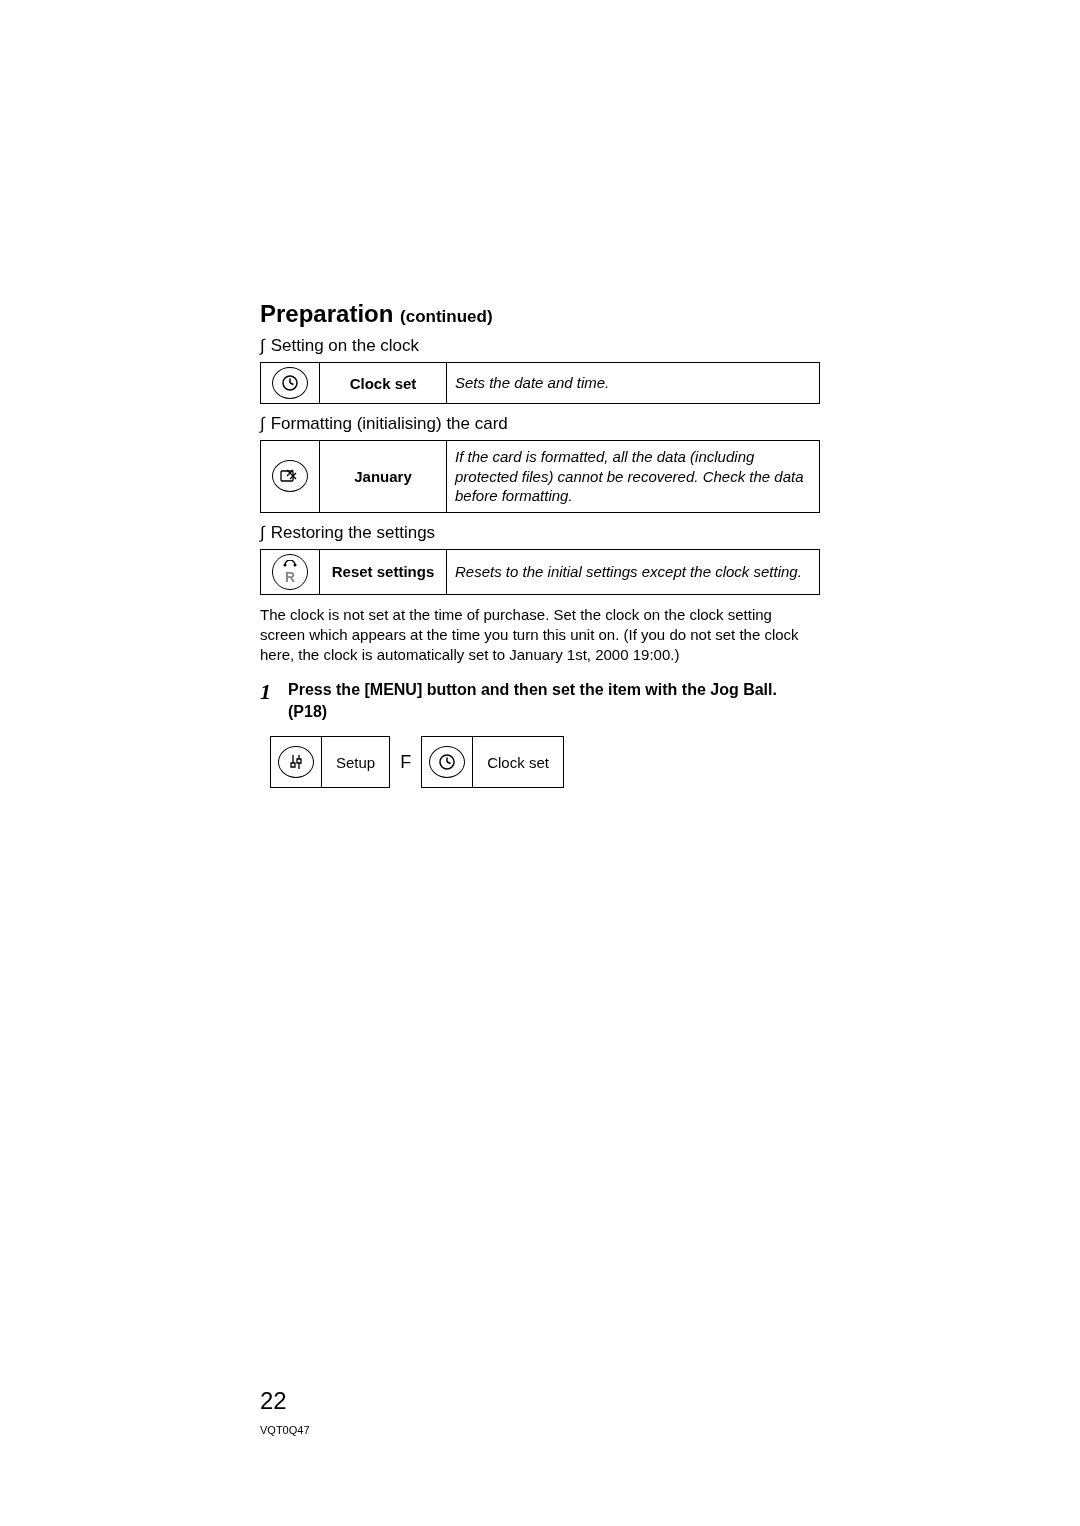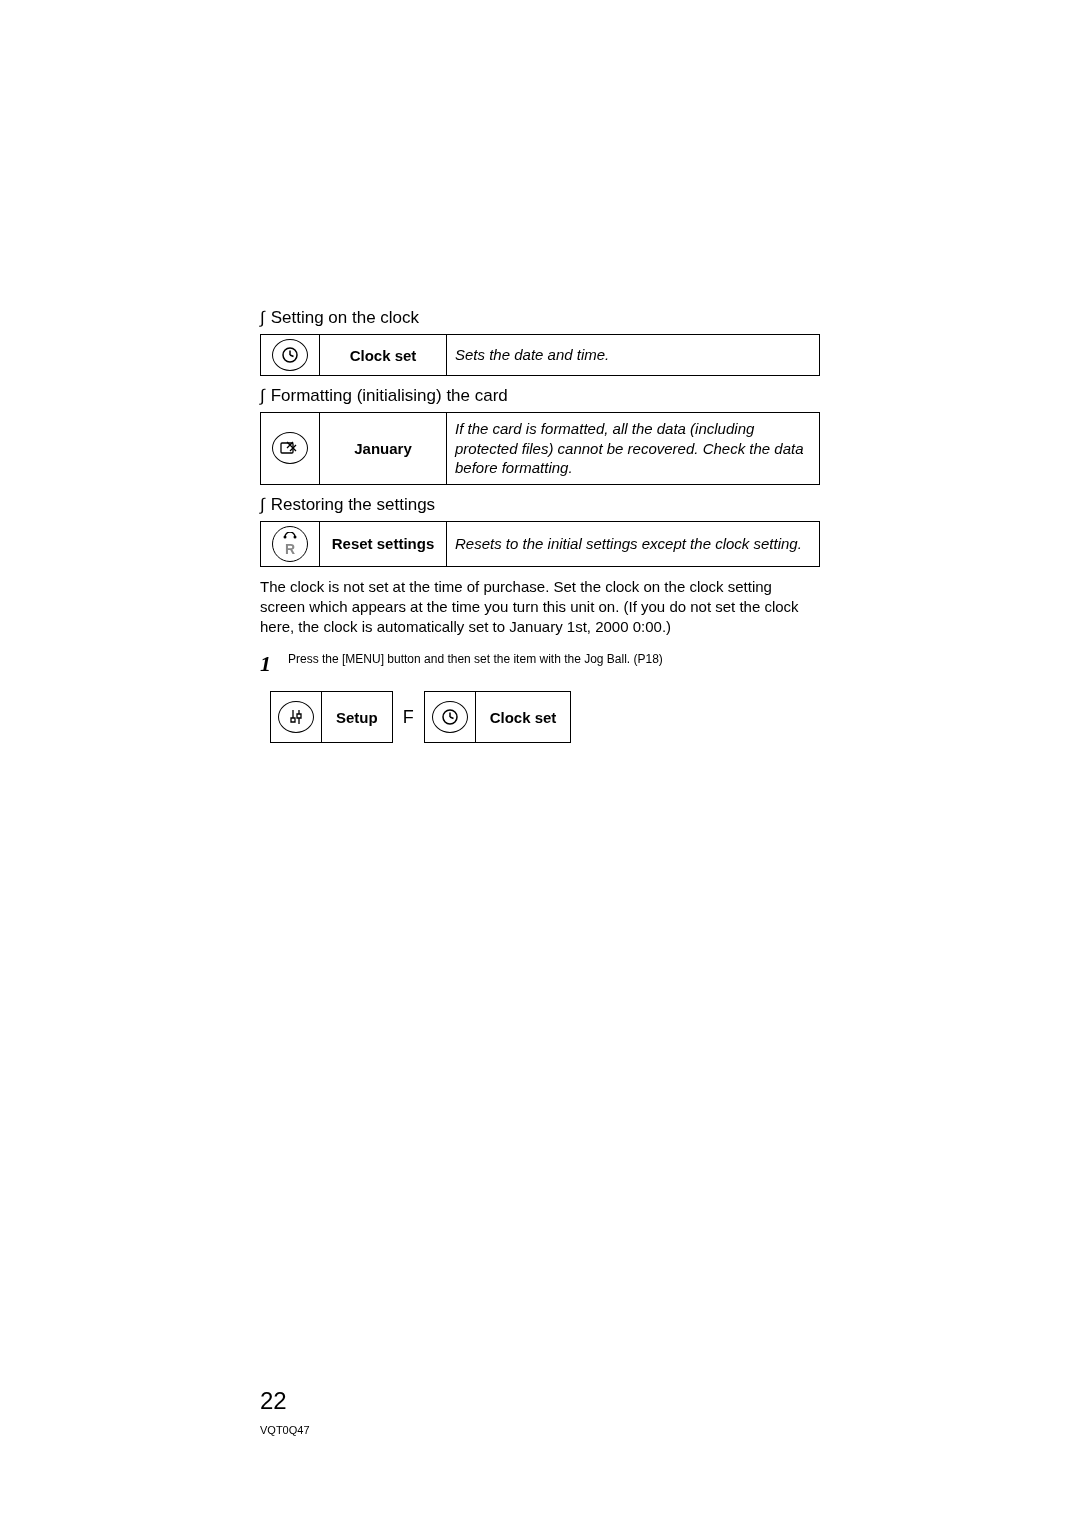--- a/index.html
+++ b/index.html
@@ -79,22 +79,22 @@
   }
   .step-num {
     font-style: italic;
     font-weight: bold;
     font-size: 22px;
     font-family: Georgia, 'Times New Roman', serif;
     width: 28px;
     flex-shrink: 0;
   }
   .step-text {
-    font-weight: normal;
-    font-size: 12px;
+    font-weight: bold;
+    font-size: 16px;
     line-height: 1.35;
     flex: 1;
   }
   .nav-row {
     display: flex;
     align-items: center;
     gap: 10px;
     margin-left: 10px;
   }
   .nav-box {
@@ -106,21 +106,21 @@
   .nav-box .nav-icon-cell {
     width: 50px;
     display: flex;
     align-items: center;
     justify-content: center;
     border-right: 1px solid #000;
     height: 100%;
   }
   .nav-box .nav-label {
     padding: 0 14px;
-    font-weight: bold;
+    font-weight: normal;
     font-size: 15px;
   }
   .nav-arrow {
     font-size: 18px;
     font-weight: normal;
   }
   .oval-icon {
     border: 1.5px solid #000;
     border-radius: 50%;
     display: inline-flex;
@@ -163,20 +163,23 @@
   .doc-code {
     font-size: 11px;
     margin-top: 11px;
   }
 </style>
 </head>
 <body>
 
 <div class="page">
 
+  <div class="main-title">
+    <span>Preparation </span><span class="cont">(continued)</span>
+  </div>
 
   <div class="sub-heading">
     <span class="sq">∫</span><span>Setting on the clock</span>
   </div>
   <table class="desc">
     <tbody>
         <tr>
       <td class="icon-cell">
         <span class="oval-icon oval-outer">
           <span class="clock-glyph">
@@ -234,21 +237,21 @@
           </span>
         </span>
       </td>
       <td class="name-cell">Reset settings</td>
       <td class="text-cell">Resets to the initial settings except the clock setting.</td>
     </tr>
   </tbody>
     </table>
 
 
-  <p class="body-text">The clock is not set at the time of purchase. Set the clock on the clock setting screen which appears at the time you turn this unit on. (If you do not set the clock here, the clock is automatically set to January 1st, 2000 0:00.)</p>
+  <p class="body-text">The clock is not set at the time of purchase. Set the clock on the clock setting screen which appears at the time you turn this unit on. (If you do not set the clock here, the clock is automatically set to January 1st, 2000 19:00.)</p>
 
   <div class="step-row">
     <div class="step-num">1</div>
     <div class="step-text">Press the [MENU] button and then set the item with the Jog Ball. (P18)</div>
   </div>
 
   <div class="nav-row">
     <div class="nav-box">
       <div class="nav-icon-cell">
         <span class="oval-icon oval-outer">

